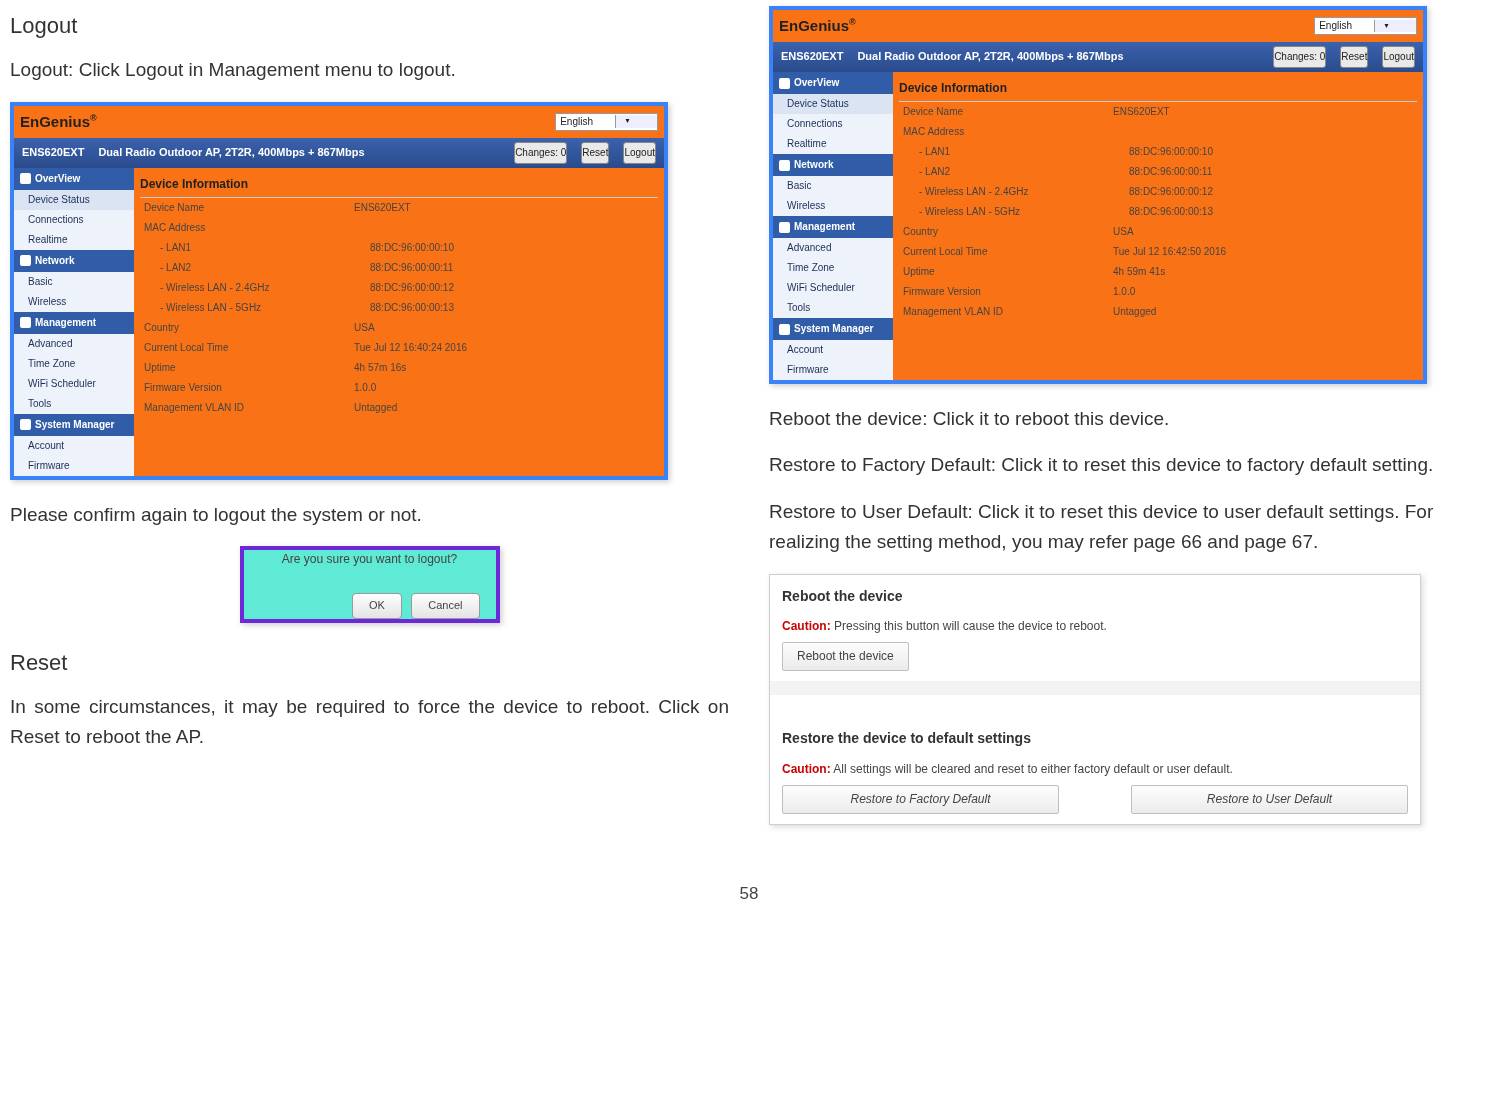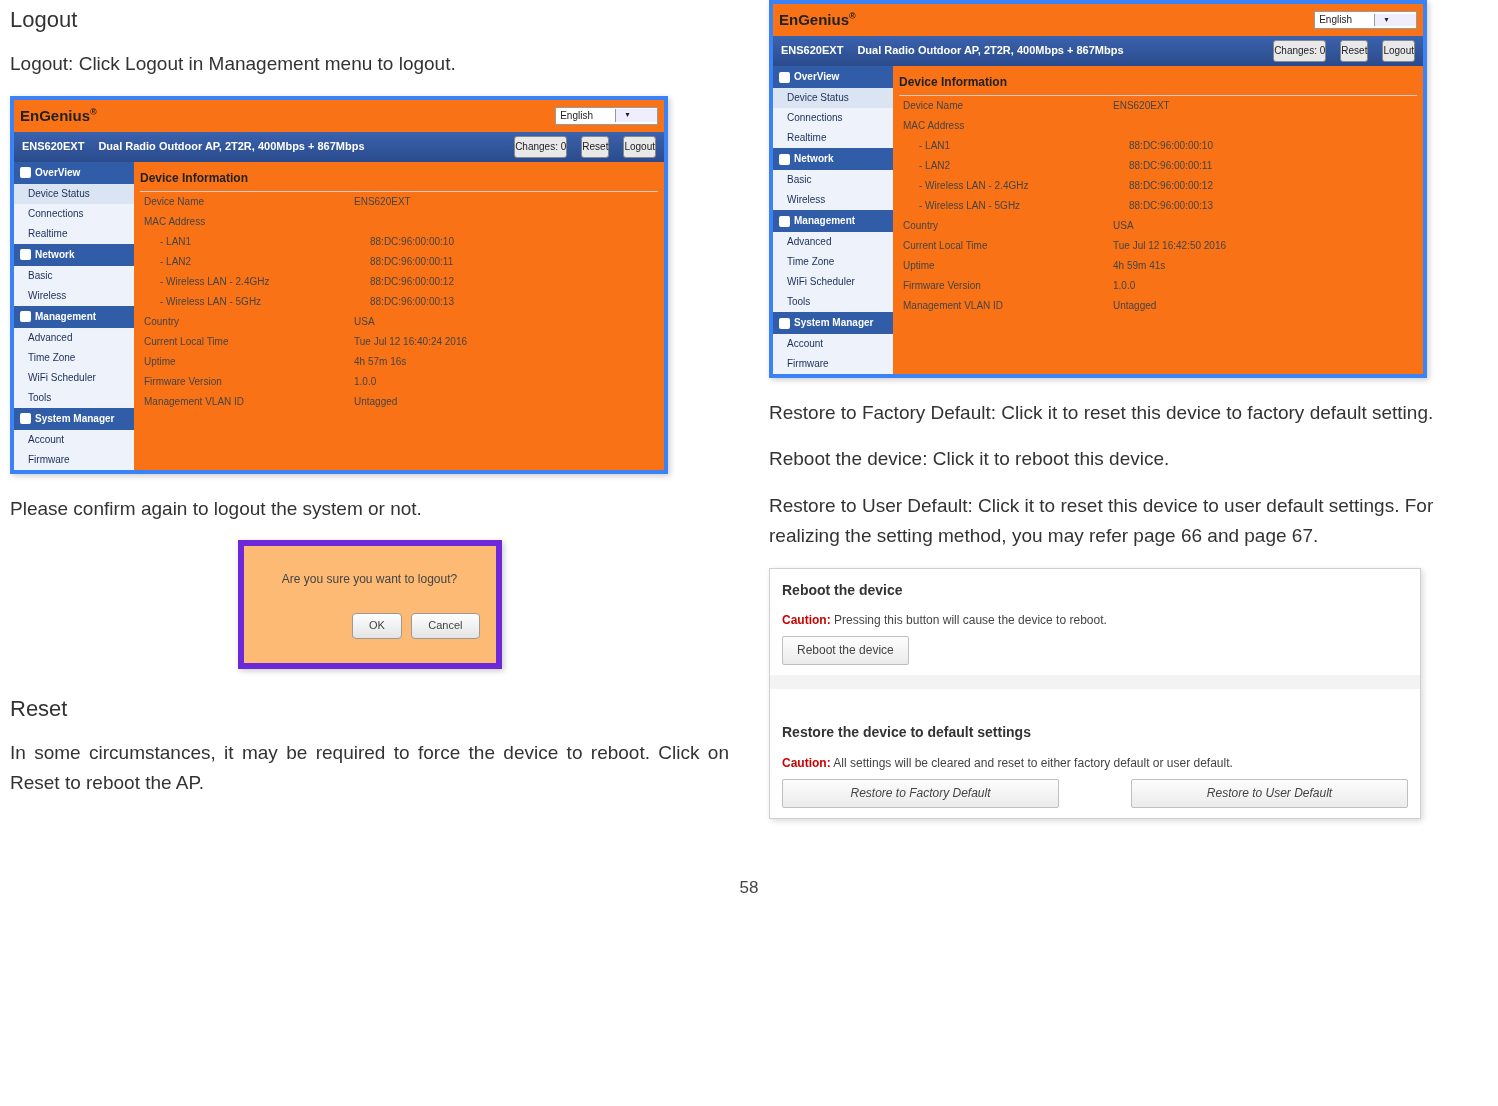--- a/index.html
+++ b/index.html
@@ -11,20 +11,21 @@
     font-size: 19px;
     line-height: 1.6;
   }
   .page {
     width: 1498px;
     height: 905px;
     display: flex;
     padding: 0 0 10px 0;
     box-sizing: border-box;
     position: relative;
+    margin-top: 6px;
   }
   .col {
     width: 50%;
     padding: 0 20px 0 10px;
     box-sizing: border-box;
   }
   .col-right { padding-left: 20px; padding-right: 10px; }
   h2 { font-size: 22px; font-weight: normal; margin: 2px 0 12px 0; }
   p { margin: 8px 0 16px 0; text-align: justify; }
 
@@ -66,21 +67,21 @@
   .sb-item.sel { background:#dbe4f3; }
   .dev-col { flex:1; padding:4px 6px; }
   .dev-h { font-weight:bold; font-size:12px; padding:3px 0; border-bottom:1px solid #ccc; }
   .dev-row { display:flex; font-size:10px; padding:2px 4px; }
   .dev-label { width:210px; color:#444; }
   .dev-val { flex:1; color:#444; }
   .dev-row.indent .dev-label { padding-left:16px; }
 
   
   .dialog-wrap { text-align:center; margin:14px 0 22px 0; }
-  .dialog { display:inline-block; border:6px solid #6d28d9; box-shadow:2px 2px 6px rgba(0,0,0,.2); padding:24px 16px; background:#fdba74; font-size:12px; color:#444; width:220px; }
+  .dialog { display:inline-block; border:4px solid #6d28d9; box-shadow:2px 2px 6px rgba(0,0,0,.2); padding:0 16px; background:#5eead4; font-size:12px; color:#444; width:220px; }
   .dialog .msg { margin-bottom:24px; }
   .dialog .btns { text-align:right; }
   .dbtn { display:inline-block; border:1px solid #9a9a9a; border-radius:4px; background:linear-gradient(#fefefe,#e4e4e4); padding:3px 16px; font-size:11px; margin-left:6px;}
 
   
   .panel { border:1px solid #cfcfcf; width:650px; box-shadow:2px 2px 6px rgba(0,0,0,.15); font-size:12px; color:#444; background:#fff; }
   .panel .p-h { font-weight:bold; font-size:14px; padding:10px 12px; color:#333; }
   .panel .caution { padding:0 12px 6px 12px; font-size:12px; }
   .panel .caution .red { color:#c00; font-weight:bold; }
   .panel .btnline { padding:0 12px 10px 12px; display:flex; gap:12px; }
@@ -309,22 +310,22 @@
               </div>
               <div class="dev-row">
                 <div class="dev-label">Management VLAN ID</div>
                 <div class="dev-val">Untagged</div>
               </div>
             </div>
         </div>
       </div>
     </div>
 
+    <p>Reboot the device: Click it to reboot this device.</p>
     <p>Restore to Factory Default: Click it to reset this device to factory default setting.</p>
-    <p>Reboot the device: Click it to reboot this device.</p>
     <p style="text-align:left;">Restore to User Default: Click it to reset this device to user default settings. For realizing the setting method, you may refer page 66 and page 67.</p>
 
     <div class="panel">
       <div class="p-h">Reboot the device</div>
       <div class="caution">
         <span class="red">Caution:</span>
         <span>Pressing this button will cause the device to reboot.</span>
       </div>
       <div class="btnline">
         <span class="panel-btn">Reboot the device</span>

